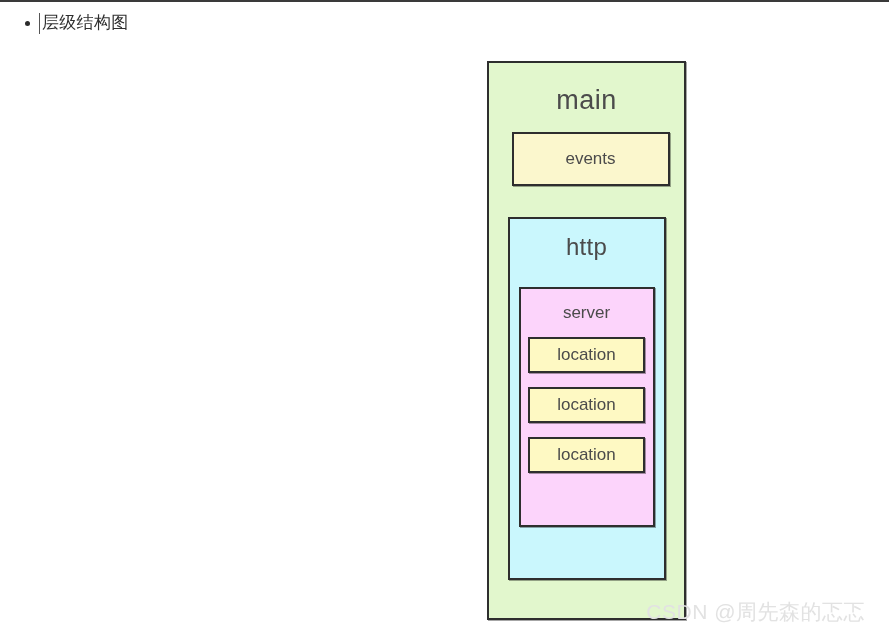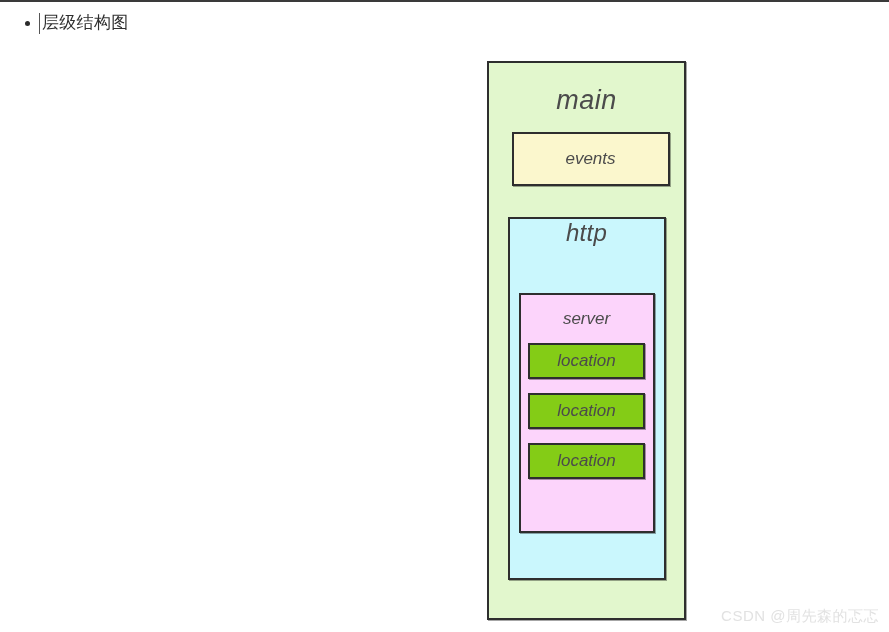--- a/index.html
+++ b/index.html
@@ -74,21 +74,20 @@
     box-shadow: 1px 1px 0 rgba(0,0,0,0.35);
     display: flex;
     flex-direction: column;
     align-items: center;
   }
 
   .node-label {
     color: #4b4b4b;
     text-align: center;
     white-space: nowrap;
-    font-style: italic;
   }
 
   
   .node-main {
     width: 199px;
     height: 559px;
     background: #e2f7cd;
     padding-top: 22px;
   }
   .label-main {
@@ -110,21 +109,21 @@
     font-size: 17px;
     line-height: 20px;
   }
 
   
   .node-http {
     width: 158px;
     height: 363px;
     background: #caf7fd;
     margin-top: 31px;
-    gap: 20px;
+    padding-top: 14px;
   }
   .label-http {
     font-size: 24px;
     line-height: 28px;
     letter-spacing: 0.3px;
   }
 
   
   .node-server {
     width: 136px;
@@ -135,38 +134,38 @@
   }
   .label-server {
     font-size: 17px;
     line-height: 20px;
   }
 
   
   .node-location {
     width: 117px;
     height: 36px;
-    background: #84cc16;
+    background: #fef9c3;
     margin-top: 14px;
     justify-content: center;
   }
   .node-location:first-of-type {
     margin-top: 16px;
   }
   .label-location {
     font-size: 17px;
     line-height: 20px;
   }
 
   
   .watermark {
     position: absolute;
-    right: 10px;
+    right: 24px;
     bottom: 6px;
-    font-size: 15px;
+    font-size: 21px;
     color: #e2e2e2;
     letter-spacing: 0.5px;
     white-space: nowrap;
   }
 </style>
 </head>
 <body>
 
 <div class="top-rule"></div>
 

